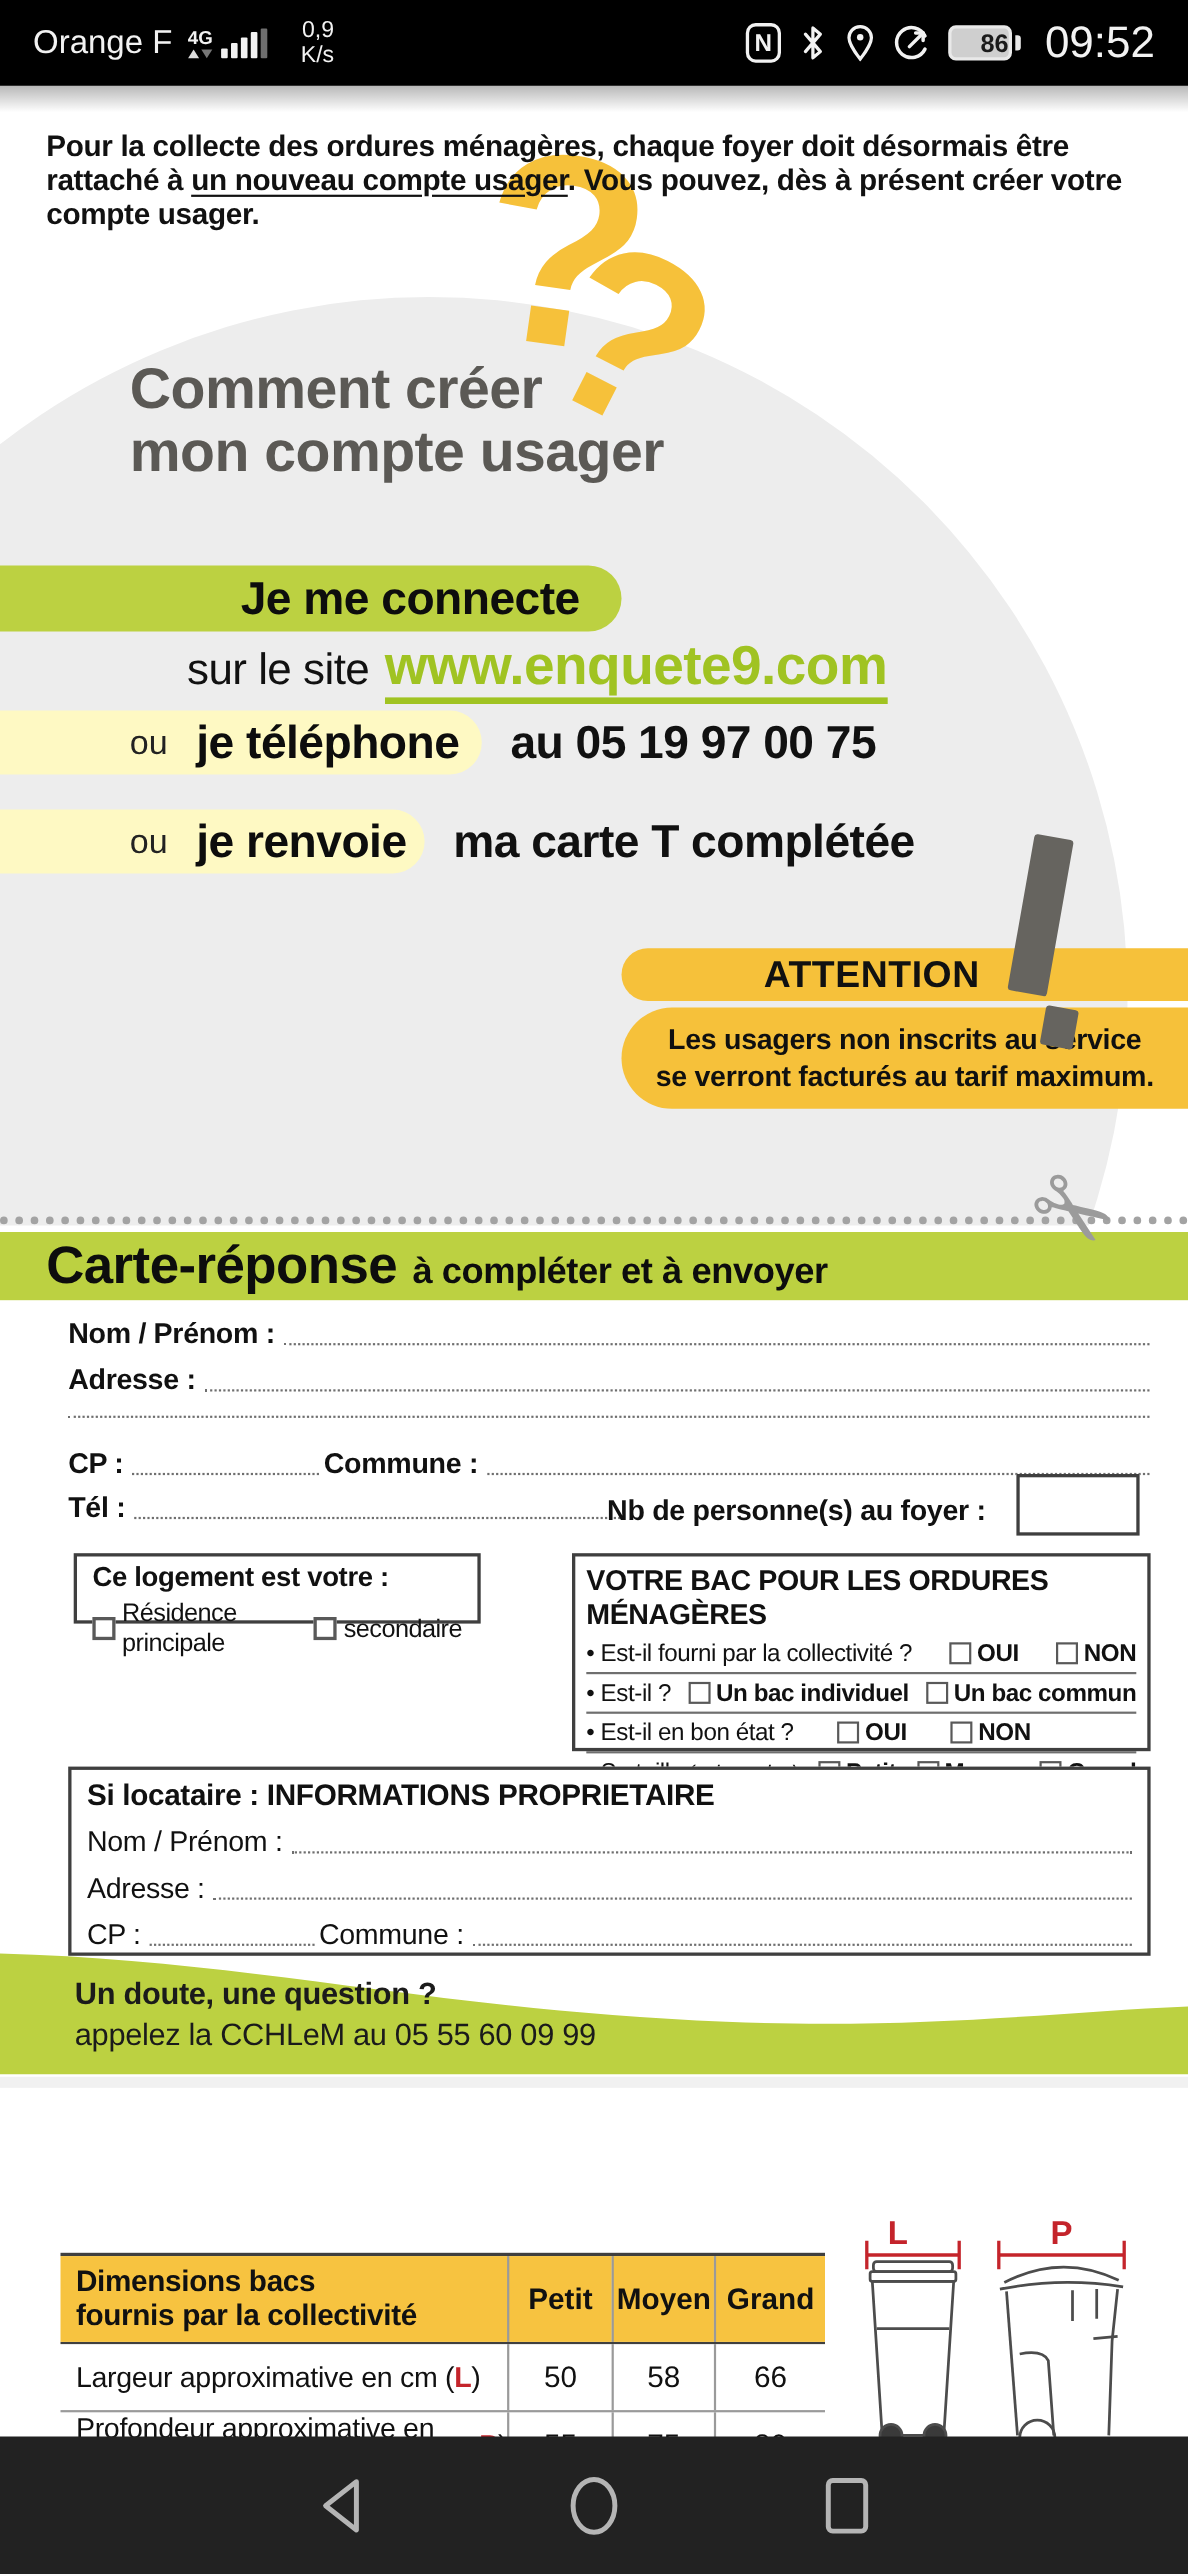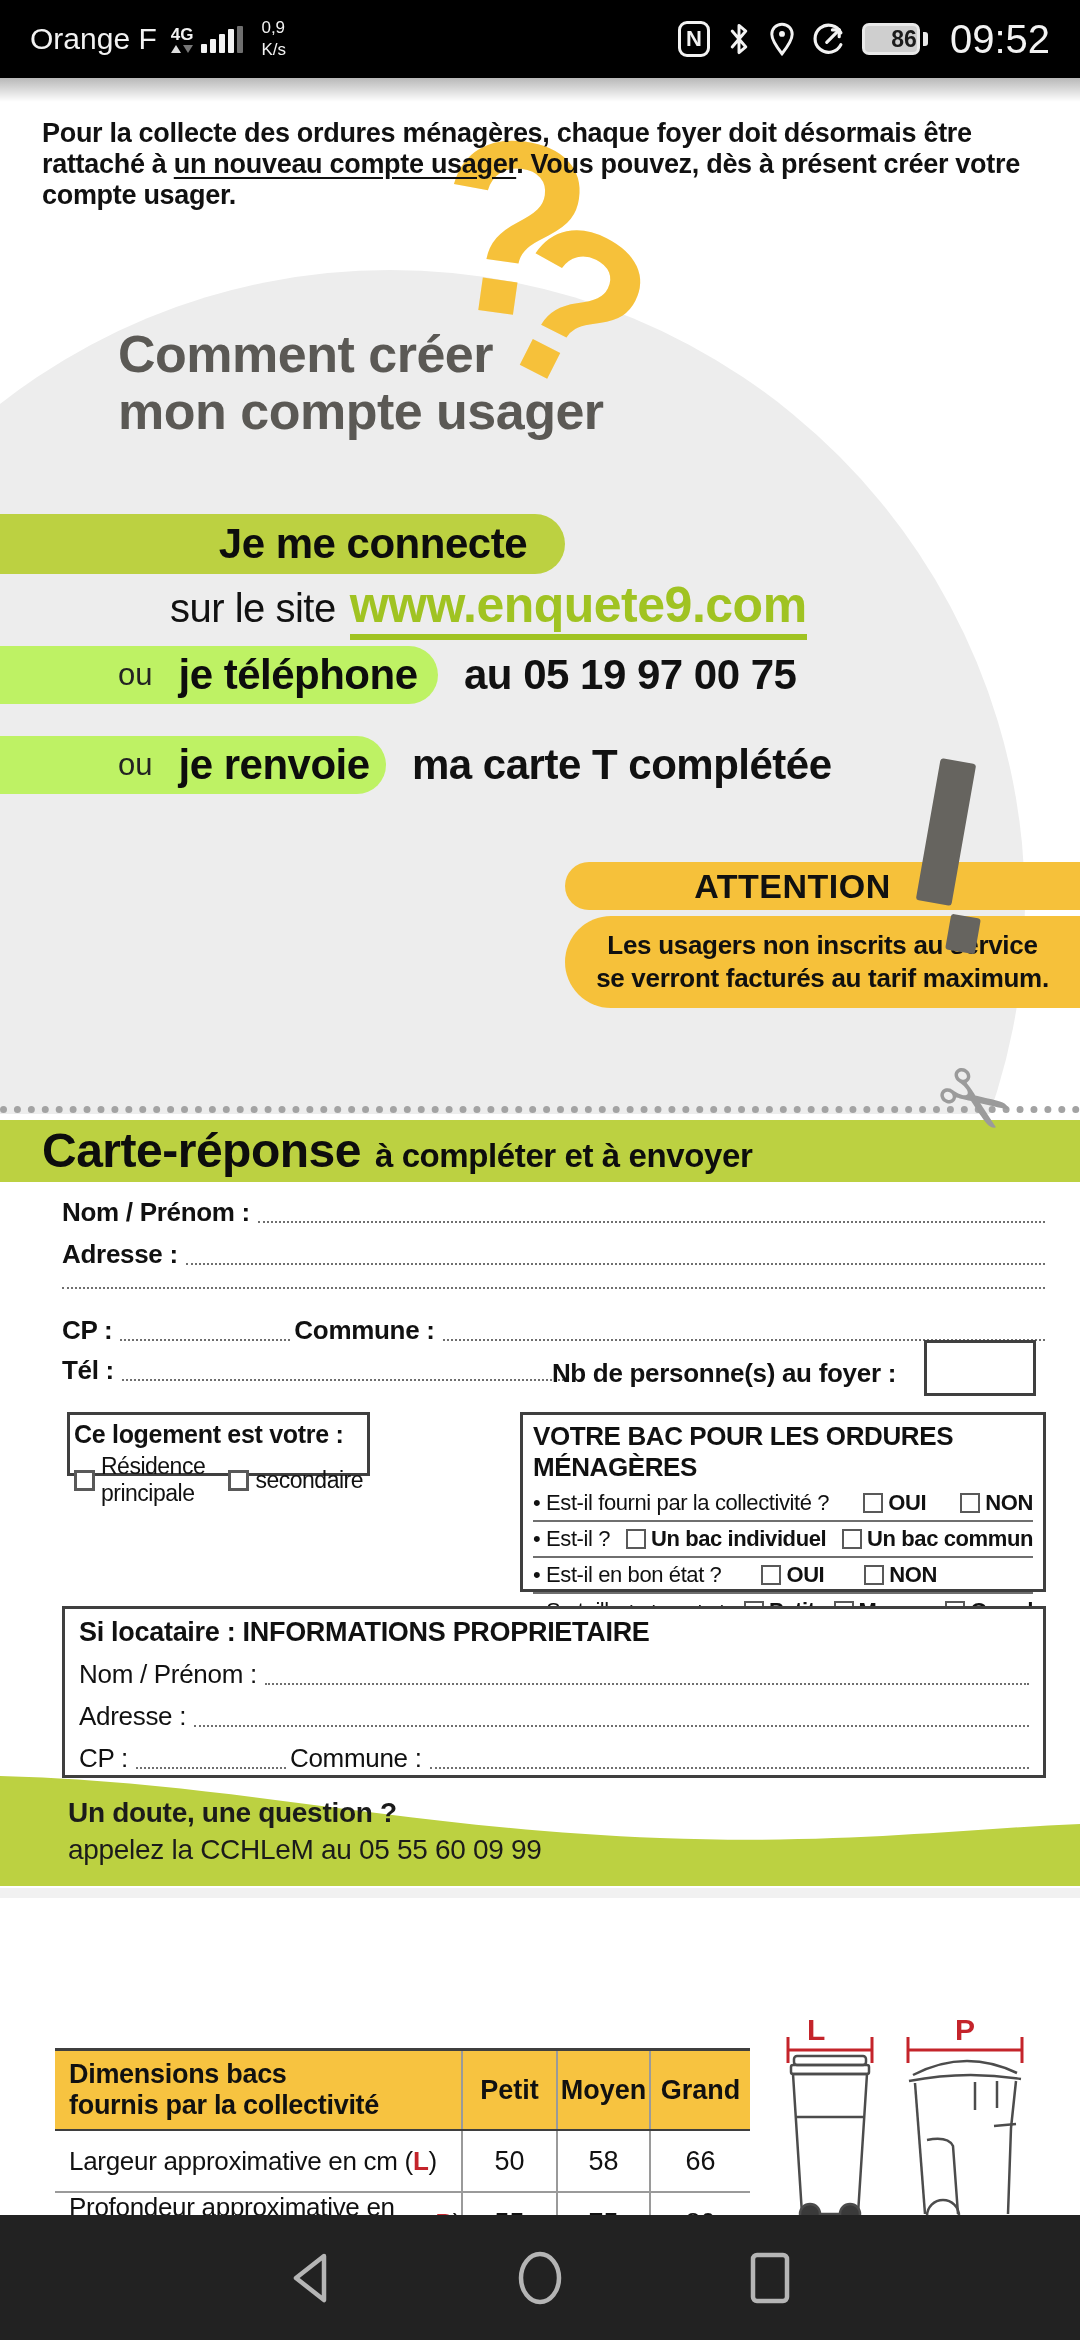--- a/index.html
+++ b/index.html
@@ -14,21 +14,21 @@
   .sig{display:flex;align-items:flex-end;gap:8px;}
   .sig-meta{display:flex;flex-direction:column;align-items:center;line-height:1;}
   .sig-net{font-size:17px;font-weight:700;}
   .sig-arrows{display:flex;gap:2px;margin-top:2px;}
   .arr-up{width:0;height:0;border-left:5px solid transparent;border-right:5px solid transparent;border-bottom:8px solid #ddd;}
   .arr-dn{width:0;height:0;border-left:5px solid transparent;border-right:5px solid transparent;border-top:8px solid #777;}
   .bars{display:flex;align-items:flex-end;gap:3px;}
   .bars i{display:block;width:6px;background:#f2f2f2;border-radius:1px;}
   .b1{height:9px;}.b2{height:14px;}.b3{height:19px;}.b4{height:24px;}
   .b5{height:27px;background:#6f6f6f !important;}
-  .sb-speed{font-size:17px;line-height:22px;margin-left:4px;}
+  .sb-speed{font-size:21px;line-height:22px;margin-left:16px;text-align:right;}
   .sb-spacer{flex:1;}
   .sb-right{display:flex;align-items:center;gap:16px;}
   .nfc{width:32px;height:36px;border:3px solid #f2f2f2;border-radius:9px;display:flex;align-items:center;justify-content:center;
        font-size:22px;font-weight:700;box-sizing:border-box;}
   .batt{display:flex;align-items:center;}
   .batt-body{width:58px;height:32px;border:3px solid #e9e9e9;border-radius:7px;background:#cfcfcf;color:#1b1b1b;
              font-size:23px;font-weight:700;display:flex;align-items:center;justify-content:flex-end;box-sizing:border-box;}
   .batt-nub{width:5px;height:14px;background:#e9e9e9;border-radius:0 3px 3px 0;margin-left:3px;}
   .sb-time{font-size:40px;margin-left:6px;}
   .sb-shadow{position:absolute;left:0;top:78px;width:1080px;height:24px;
@@ -47,21 +47,21 @@
               color:#5b5955;letter-spacing:-.5px;z-index:3;}
   .pill{position:absolute;left:0;background:#bcd141;border-radius:0 30px 30px 0;display:flex;align-items:center;z-index:3;box-sizing:border-box;}
   .pill-step1{top:514px;width:565px;height:60px;justify-content:flex-end;padding-right:38px;}
   .pill-label{font-size:42px;font-weight:700;letter-spacing:-.5px;color:#0d0d0d;}
   .step1-line{position:absolute;left:170px;top:576px;display:flex;align-items:baseline;gap:14px;z-index:3;}
   .step1-pre{font-size:40px;letter-spacing:-.5px;}
   .step1-url{font-size:50px;font-weight:700;color:#a0c322;border-bottom:6px solid #a0c322;letter-spacing:-.5px;}
   .step-row{position:absolute;left:0;display:flex;align-items:center;z-index:3;}
   .row2{top:646px;}
   .row3{top:736px;}
-  .pill-inline{background:#bef264;border-radius:0 29px 29px 0;height:58px;display:flex;align-items:center;box-sizing:border-box;padding-left:118px;}
+  .pill-inline{background:#fef9c3;border-radius:0 29px 29px 0;height:58px;display:flex;align-items:center;box-sizing:border-box;padding-left:118px;}
   .pill2{width:438px;}
   .pill3{width:386px;}
   .ou{font-size:31px;margin-right:26px;color:#222;}
   .step-rest{font-size:42px;font-weight:700;letter-spacing:-.5px;margin-left:26px;}
 
   .attention-bar{position:absolute;left:565px;top:862px;width:515px;height:48px;background:#f6c13a;
                  border-radius:24px 0 0 24px;display:flex;align-items:center;justify-content:center;z-index:4;}
   .attention-bar span{font-size:34px;font-weight:700;letter-spacing:.5px;margin-right:60px;}
   .excl-bar{position:absolute;left:928px;top:760px;width:36px;height:144px;background:#66645f;border-radius:3px;
             transform:rotate(10deg);z-index:5;}
@@ -86,21 +86,21 @@
   .r-nom{top:1196px;height:32px;}
   .r-adr{top:1238px;height:32px;}
   .r-line{top:1266px;height:28px;}
   .r-cp{top:1314px;height:32px;}
   .r-tel{top:1352px;height:34px;}
   .lbl2{margin-left:4px;}
   .nb-label{position:absolute;right:184px;top:1358px;font-size:26px;font-weight:700;letter-spacing:-.3px;}
   .nb-box{position:absolute;right:44px;top:1340px;width:112px;height:56px;border:3px solid #3f3f3f;background:#fff;box-sizing:border-box;}
 
   .box{position:absolute;border:3px solid #3f3f3f;box-sizing:border-box;background:#fff;}
-  .logement{left:67px;top:1412px;width:303px;height:64px;padding:5px 4px;}
+  .logement{left:67px;top:1412px;width:370px;height:64px;padding:5px 14px;}
   .lg-title{font-size:25px;font-weight:700;letter-spacing:-.3px;}
   .lg-opts{display:flex;align-items:center;gap:16px;margin-top:4px;font-size:23px;letter-spacing:-.5px;}
   .cb{display:inline-block;width:21px;height:21px;border:3px solid #595959;box-sizing:border-box;background:#fff;flex:none;}
   .opt{display:flex;align-items:center;gap:6px;}
 
   .bac{left:520px;top:1412px;width:526px;height:180px;padding:4px 10px;}
   .bac-title{font-size:26px;font-weight:700;letter-spacing:-.4px;margin:2px 0 3px 0;}
   .bac-row{display:flex;align-items:center;justify-content:space-between;height:34px;font-size:22px;letter-spacing:-.4px;}
   .bac-row + .bac-row{border-top:2px solid #6f6f6f;}
   .bac-q{white-space:nowrap;}

